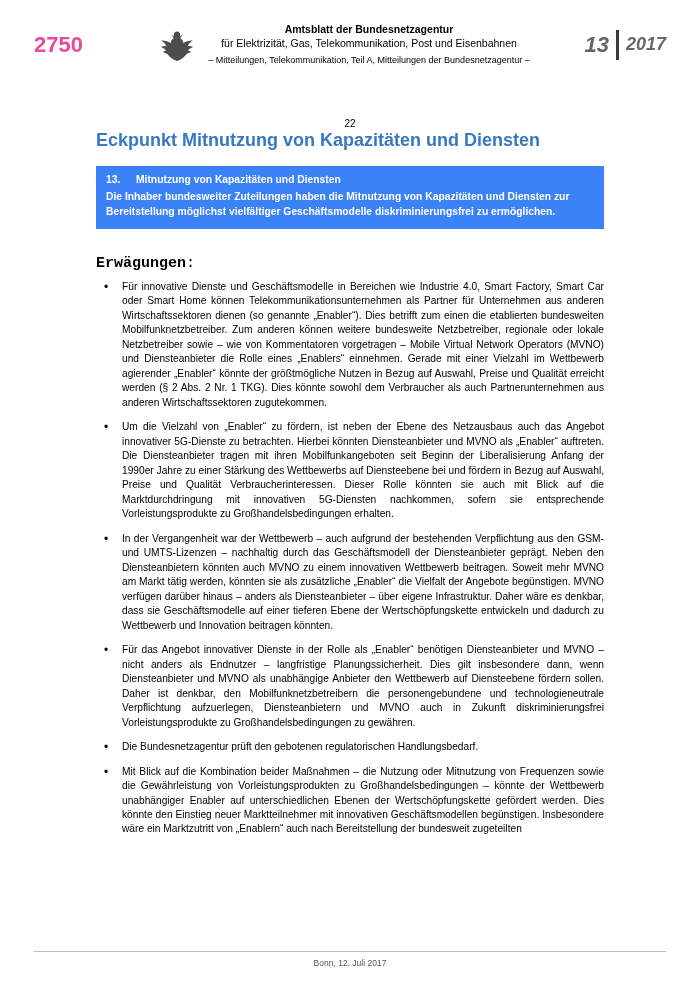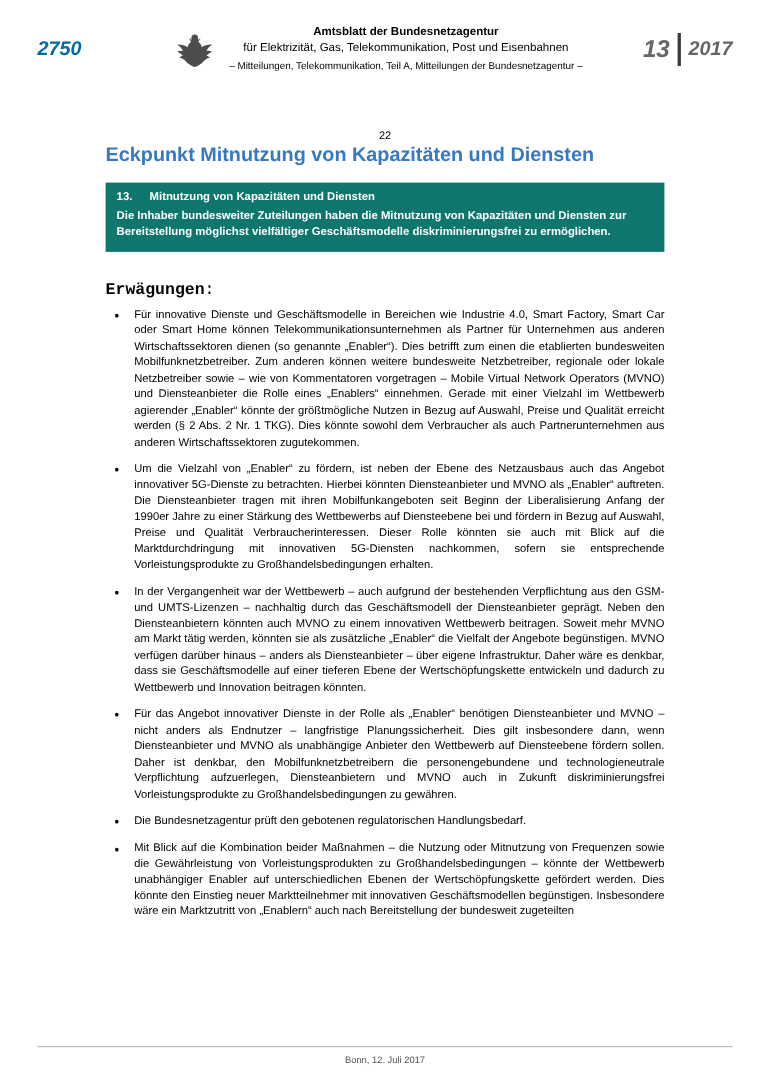--- a/index.html
+++ b/index.html
@@ -31,24 +31,23 @@
     padding: 22px 34px 6px 34px;
     box-sizing: border-box;
   }
   .masthead-left {
     width: 110px;
     flex: 0 0 110px;
     display: flex;
     align-items: center;
   }
   .page-number-left {
-    font-size: 18px;
-    font-style: italic;
-    font-weight: bold;
-    color: #0369a1;
+    font-size: 22px;
+    font-weight: bold;
+    color: #ec4899;
     letter-spacing: 0px;
   }
   .masthead-center {
     flex: 1 1 auto;
     display: flex;
     align-items: center;
     justify-content: center;
   }
   .eagle {
     width: 34px;
@@ -118,21 +117,21 @@
   }
   h1.section-title {
     font-size: 18px;
     font-weight: bold;
     color: #3778c2;
     margin: 0 0 14px 0;
     line-height: 1.3;
   }
 
   .blue-box {
-    background: #0f766e;
+    background: #3b82f6;
     color: #ffffff;
     padding: 7px 10px 9px 10px;
     box-sizing: border-box;
     font-size: 10.3px;
     line-height: 1.45;
     margin-bottom: 26px;
   }
   .blue-box .bb-head {
     font-weight: bold;
     margin-bottom: 2px;

